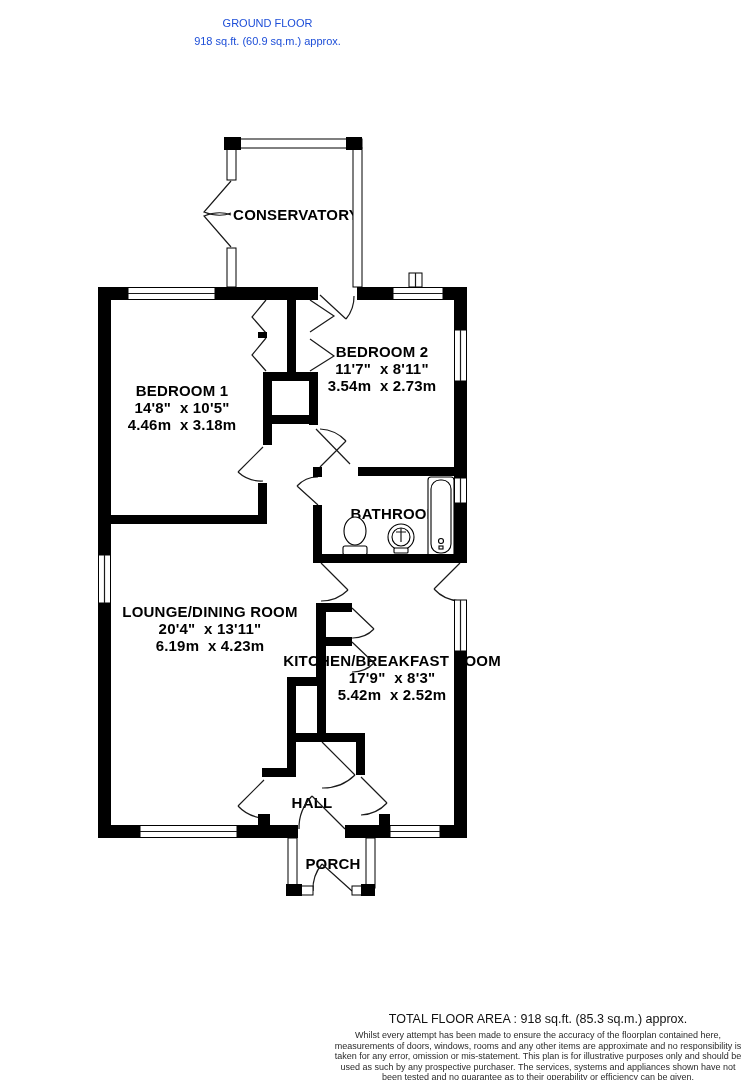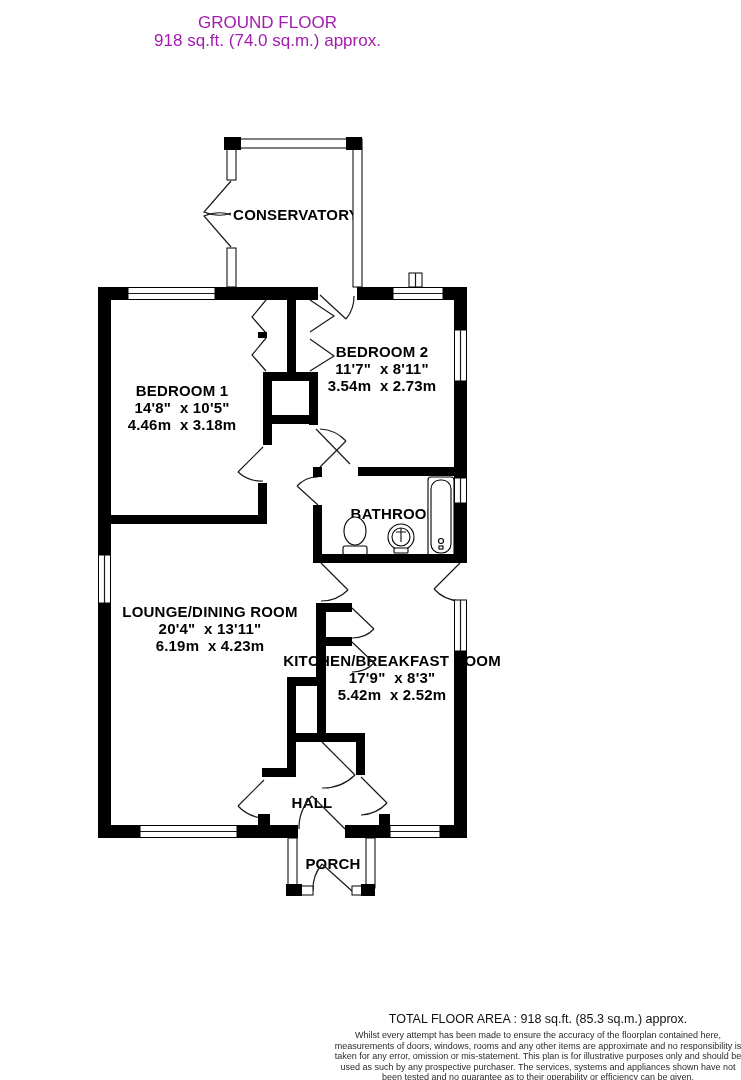--- a/index.html
+++ b/index.html
@@ -1,38 +1,38 @@
 <!DOCTYPE html>
 <html><head>
 <meta charset="utf-8">
 <style>
   html,body{margin:0;padding:0;background:#ffffff;}
   #page{position:relative;width:741px;height:1080px;background:#fff;overflow:hidden;
         font-family:"Liberation Sans",sans-serif;color:#000;}
   #title{position:absolute;left:95px;top:14px;width:345px;text-align:center;
-         font-size:17px;line-height:18px;color:#a21caf;}
+         font-size:11px;line-height:18px;color:#1d4ed8;}
   #footer{position:absolute;left:333px;top:1012px;width:410px;text-align:center;}
   #footer .total{font-size:12.5px;color:#111;margin-bottom:4px;}
   #footer .disc{font-size:9px;line-height:10.6px;color:#2b2b2b;}
   svg text{font-family:"Liberation Sans",sans-serif;font-weight:bold;
            font-size:15px;letter-spacing:.2px;fill:#000;white-space:pre;}
   .thin{stroke:#1a1a1a;stroke-width:1.2;fill:none;}
   .wall{fill:#000;}
   .glass{fill:#fff;stroke:#000;stroke-width:1;}
   .win{fill:#fff;stroke:#000;stroke-width:1;}
   .fix{fill:#fff;stroke:#000;stroke-width:1.1;}
 </style>
 </head>
 <body>
 
 <div id="page">
 
   <div id="title">
     <div>GROUND FLOOR</div>
-    <div>918 sq.ft. (74.0 sq.m.) approx.</div>
+    <div>918 sq.ft. (60.9 sq.m.) approx.</div>
   </div>
 
   <svg width="741" height="1080" viewBox="0 0 741 1080">
 
     <g text-anchor="middle">
       <g>
         <text x="296" y="220">CONSERVATORY</text>
       </g>
       <g>
         <text x="182" y="396">BEDROOM 1</text>

